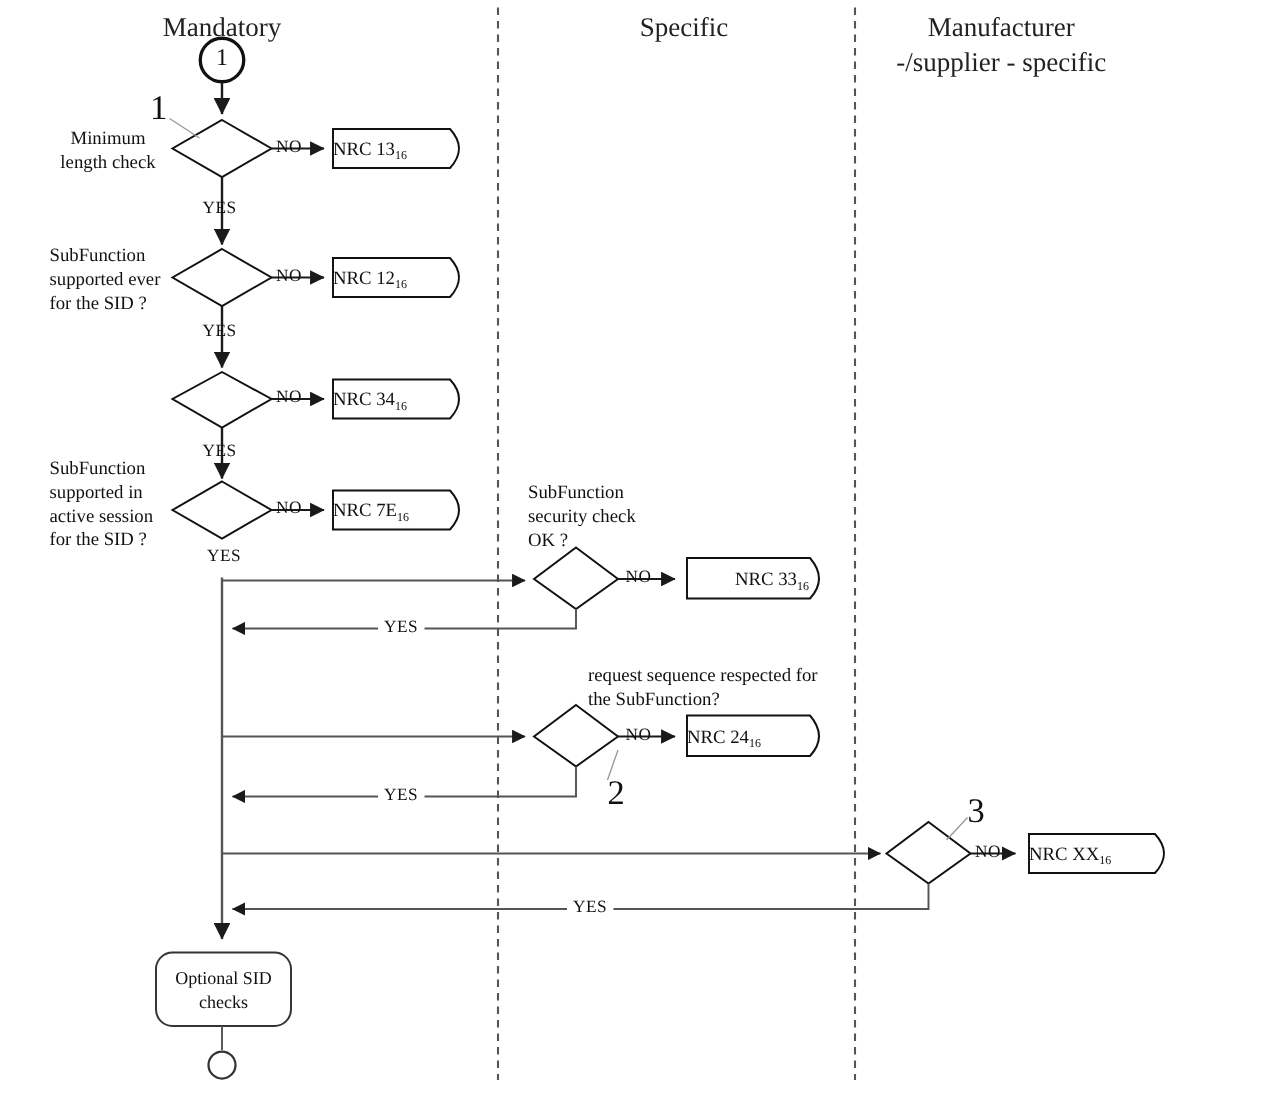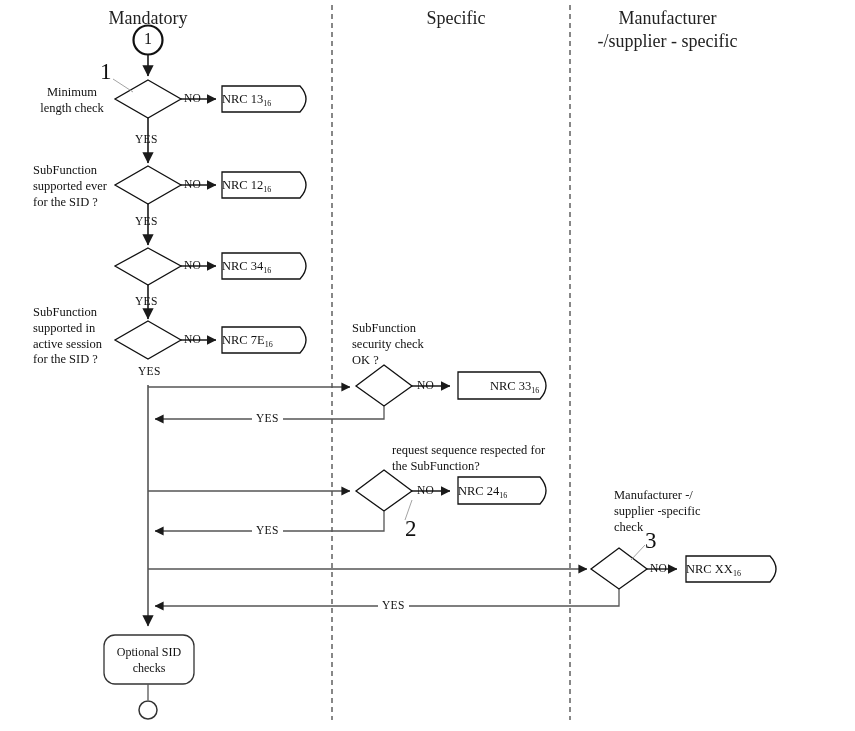--- a/index.html
+++ b/index.html
@@ -176,23 +176,20 @@
 for the SID ?</div>
   <div class="node-label" style="left:33px; top:305px; width:82px; text-align:left;">SubFunction
 supported in
 active session
 for the SID ?</div>
   <div class="node-label" style="left:352px; top:321px; width:110px; text-align:left;">SubFunction
 security check
 OK ?</div>
   <div class="node-label" style="left:392px; top:443px; width:165px; text-align:left;">request sequence respected for
 the SubFunction?</div>
-  <div class="node-label" style="left:614px; top:488px; width:115px; text-align:left;">Manufacturer -/
-supplier -specific
-check</div>
 
   <div class="callout-num" style="left:100px; top:59px;">1</div>
   <div class="callout-num" style="left:405px; top:516px;">2</div>
   <div class="callout-num" style="left:645px; top:528px;">3</div>
 
   <div class="edge-label" style="left:184px; top:92px;">NO</div>
   <div class="edge-label" style="left:184px; top:178px;">NO</div>
   <div class="edge-label" style="left:184px; top:259px;">NO</div>
   <div class="edge-label" style="left:184px; top:333px;">NO</div>
   <div class="edge-label" style="left:417px; top:379px;">NO</div>

